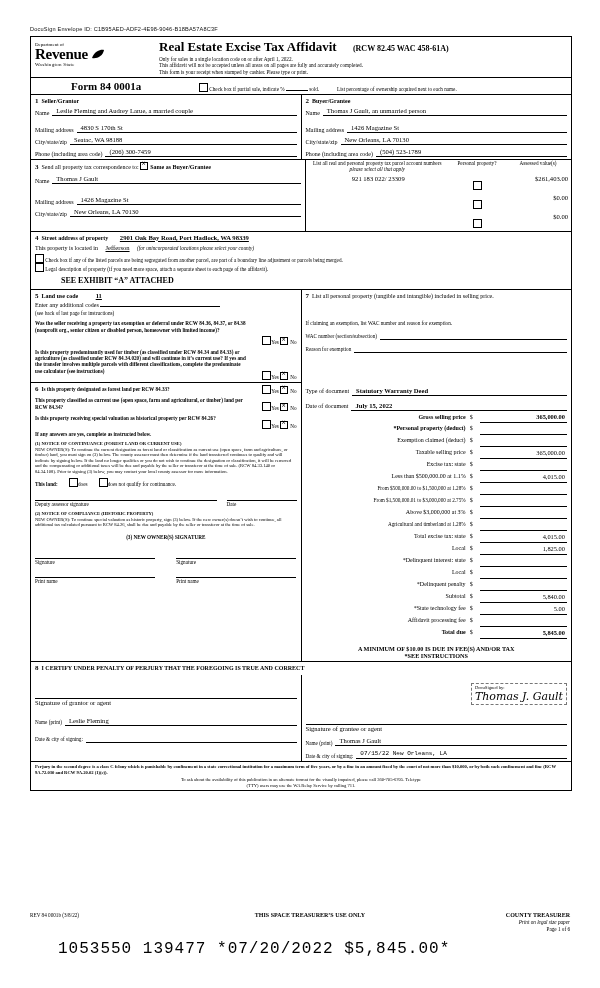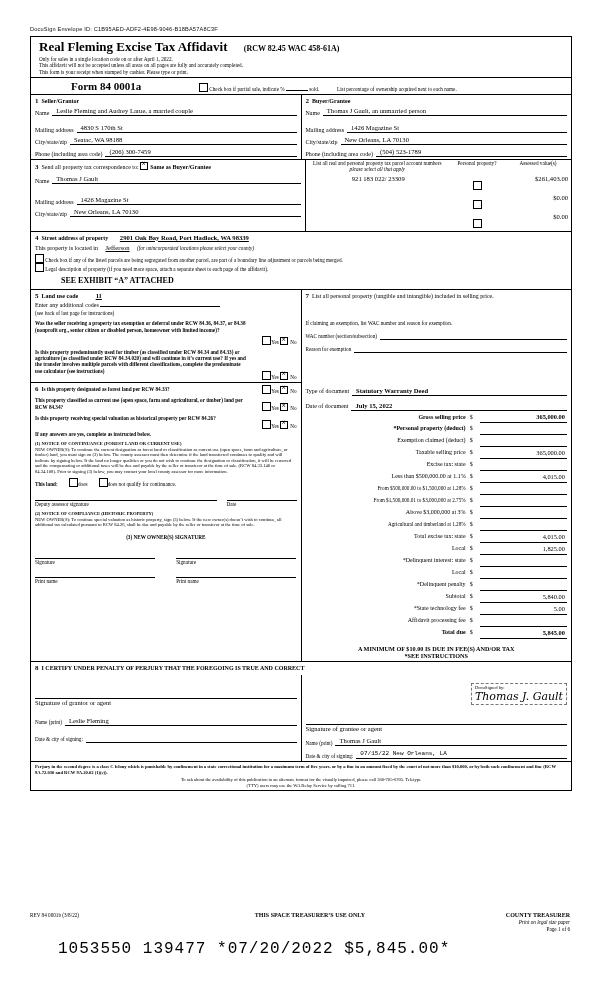--- a/index.html
+++ b/index.html
@@ -55,23 +55,35 @@
 </head>
 <body>
 
 <div class="page">
 
   <div class="envelope">DocuSign Envelope ID: C1B95AED-ADF2-4E98-9046-B18BA57A8C3F</div>
 
   <div class="doc">
 
     <div class="hdr b-b">
+      <div class="revlogo">
+        <div class="dept">Department of</div>
+        <div class="rev">
+          <span>Revenue</span>
+          <span class="leaf">
+            <svg width="14" height="11" viewBox="0 0 14 11">
+                <path d="M1 9 C4 1, 11 0, 13 1 C12 7, 6 10, 1 9 Z" fill="#000"></path>
+              </svg>
+          </span>
+        </div>
+        <div class="state">Washington State</div>
+      </div>
       <div class="hdr-main">
         <div class="title">
-          <span>Real Fleming Excise Tax Affidavit</span>
+          <span>Real Estate Excise Tax Affidavit</span>
           <span class="rcw">(RCW 82.45 WAC 458-61A)</span>
         </div>
         <div class="tiny">Only for sales in a single location code on or after April 1, 2022.</div>
         <div class="tiny">This affidavit will not be accepted unless all areas on all pages are fully and accurately completed.</div>
         <div class="tiny">This form is your receipt when stamped by cashier. Please type or print.</div>
       </div>
     </div>
 
     <div class="formline b-b" style="padding-top:2px;padding-bottom:2px;">
       <div style="width:128px;margin-left:36px;">

